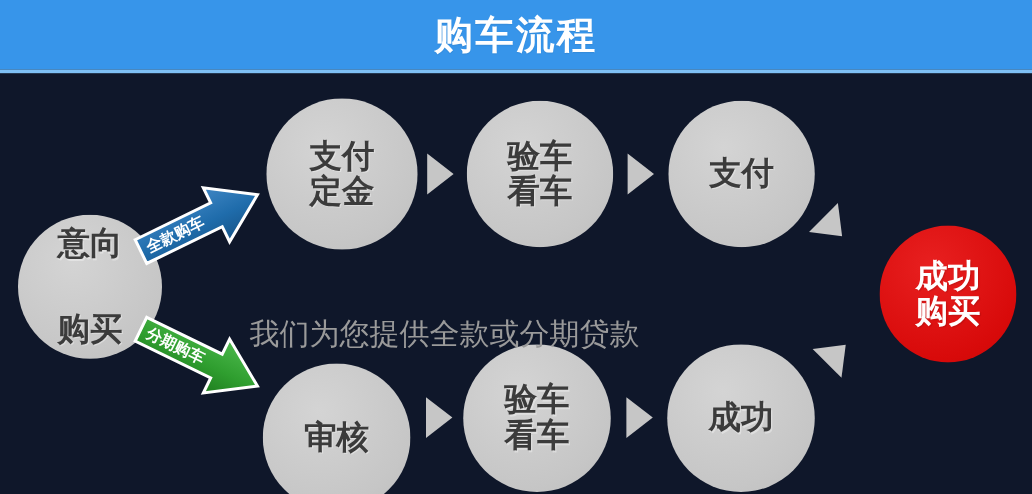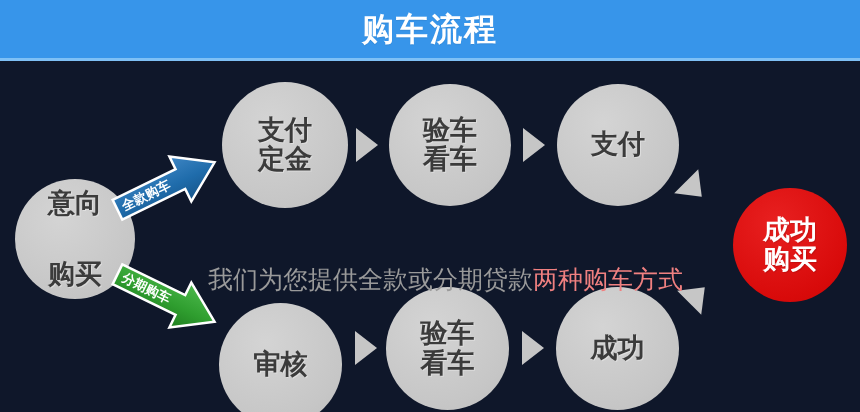--- a/index.html
+++ b/index.html
@@ -243,16 +243,15 @@
 
     <div class="node red" style="left:733px; top:127px; width:114px; height:114px;">
       <div class="line">成功</div>
       <div class="line">购买</div>
     </div>
 
   </div>
 
   <div class="caption">
     <span class="c-gray">我们为您提供全款或分期贷款</span>
-      <span class="c-red">两种购车方式</span>
   </div>
 
 </div>
 
 </body></html>

